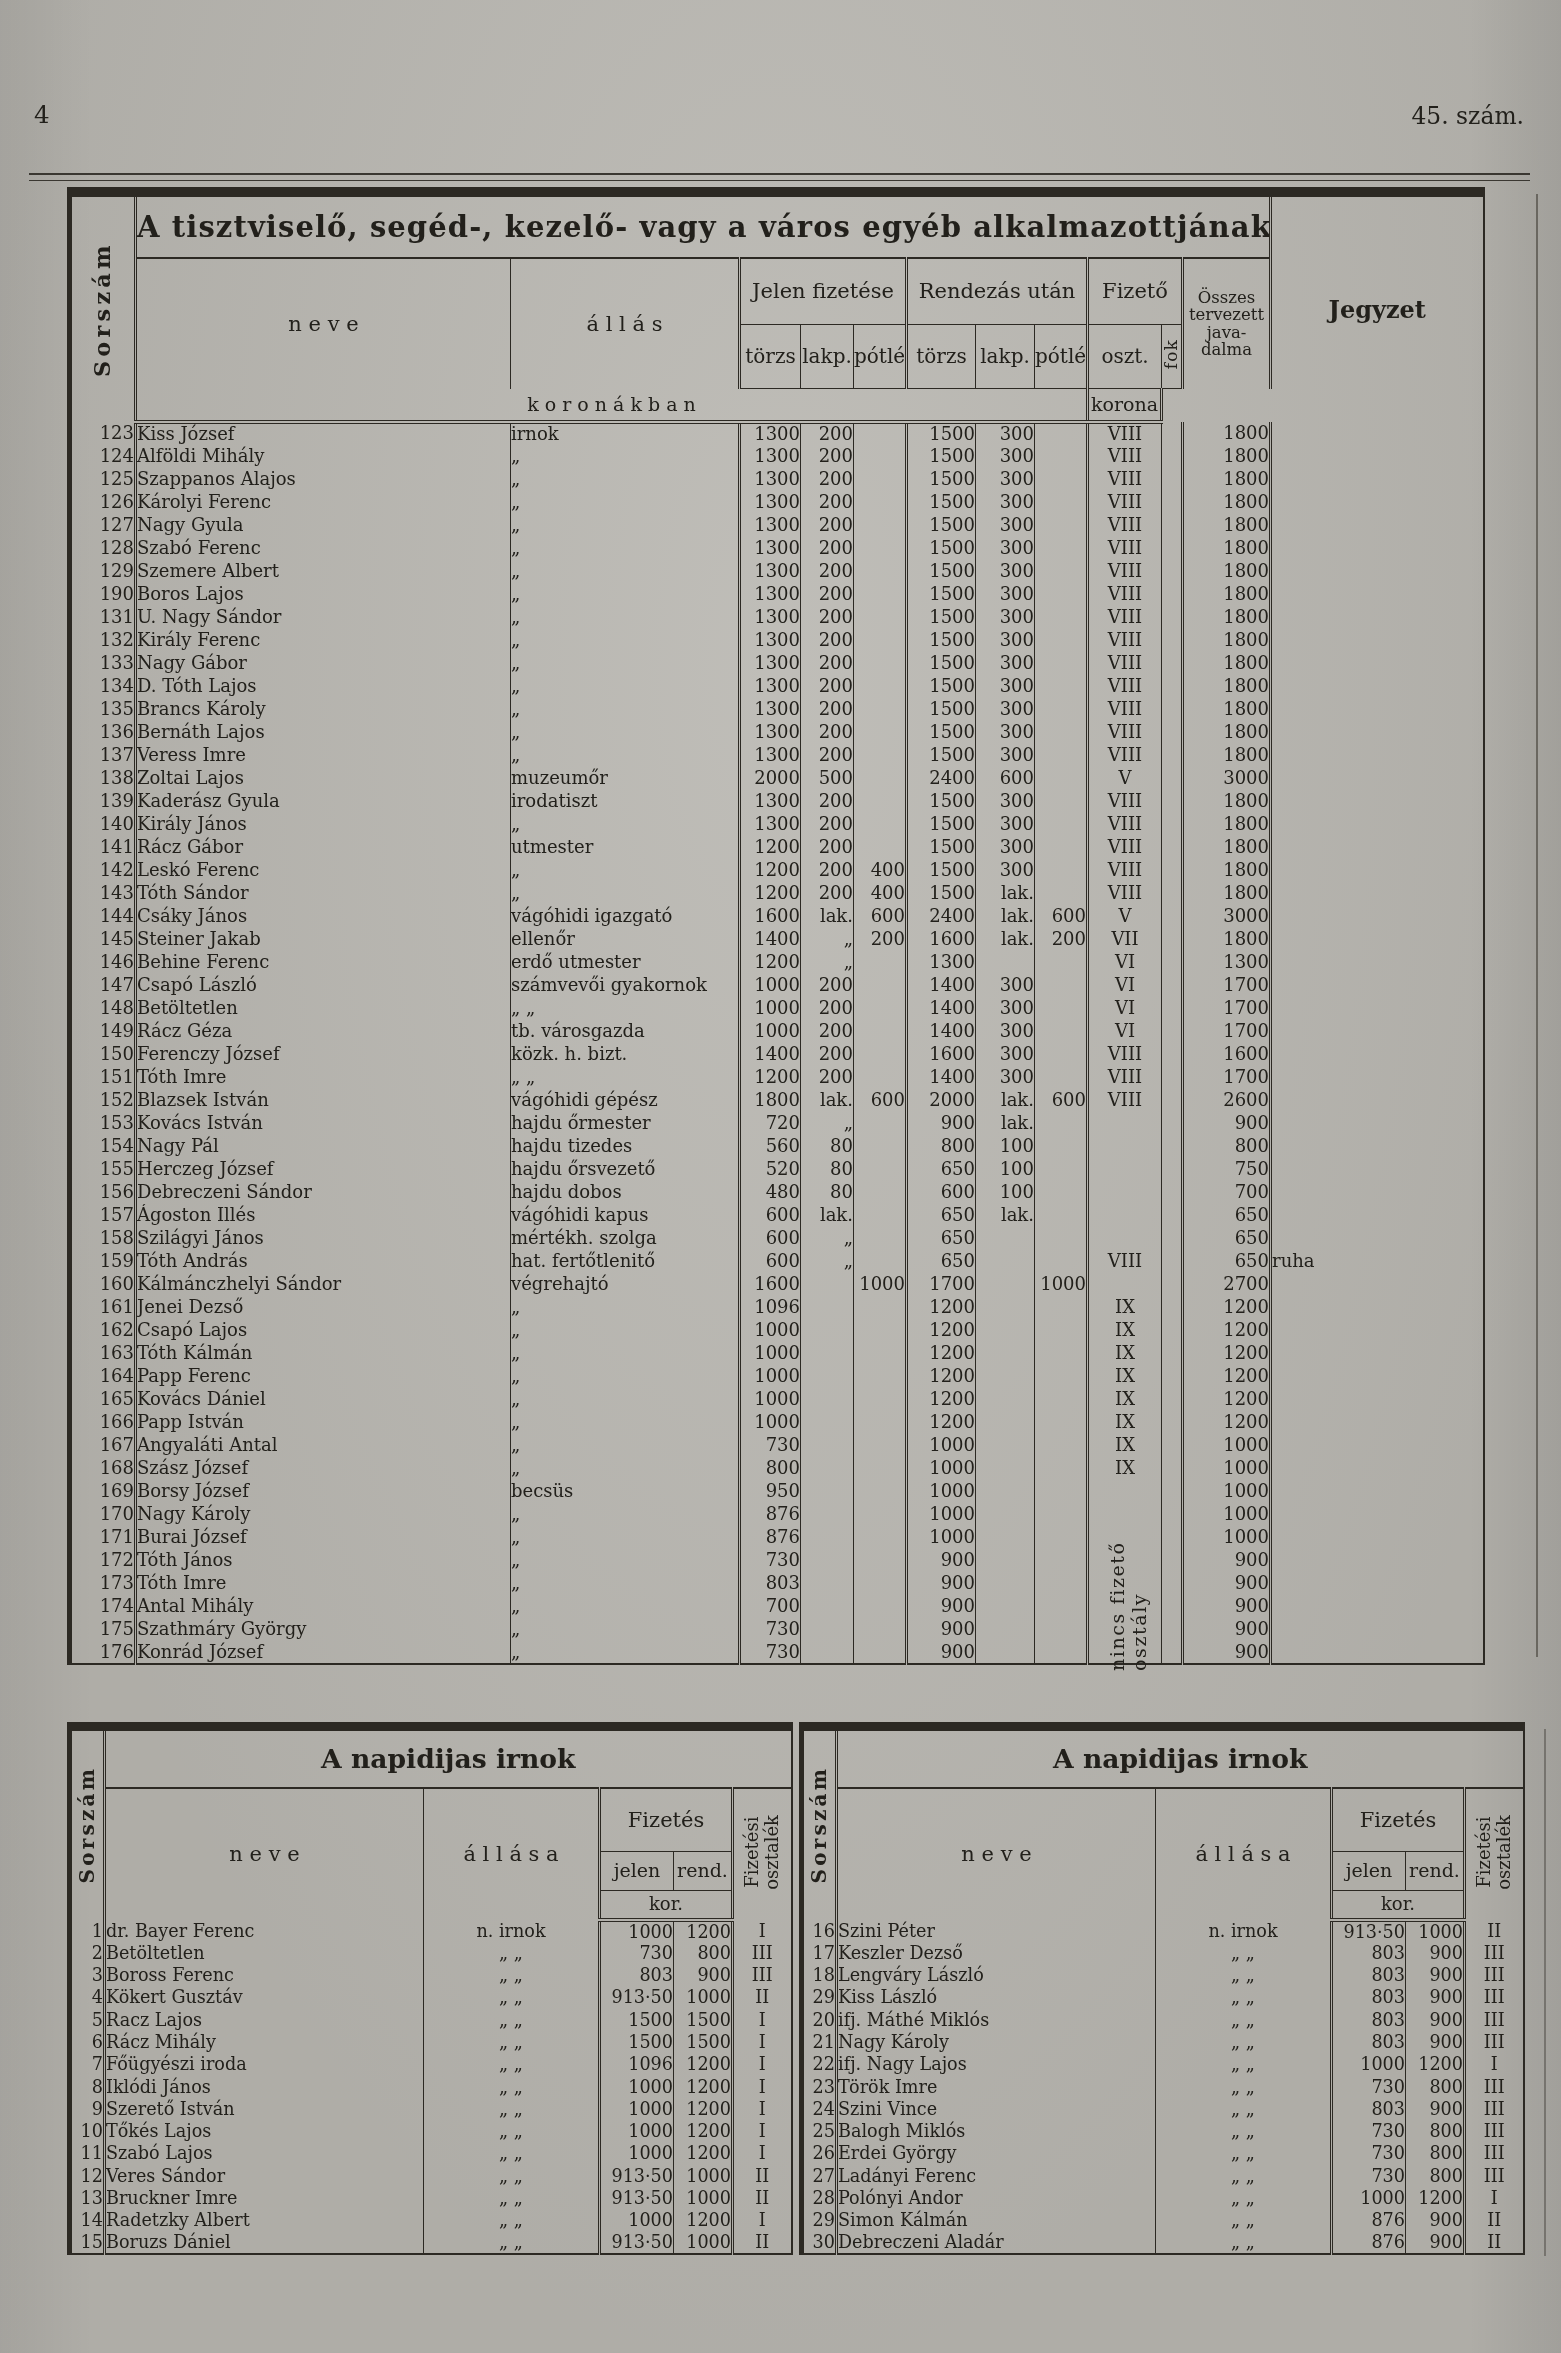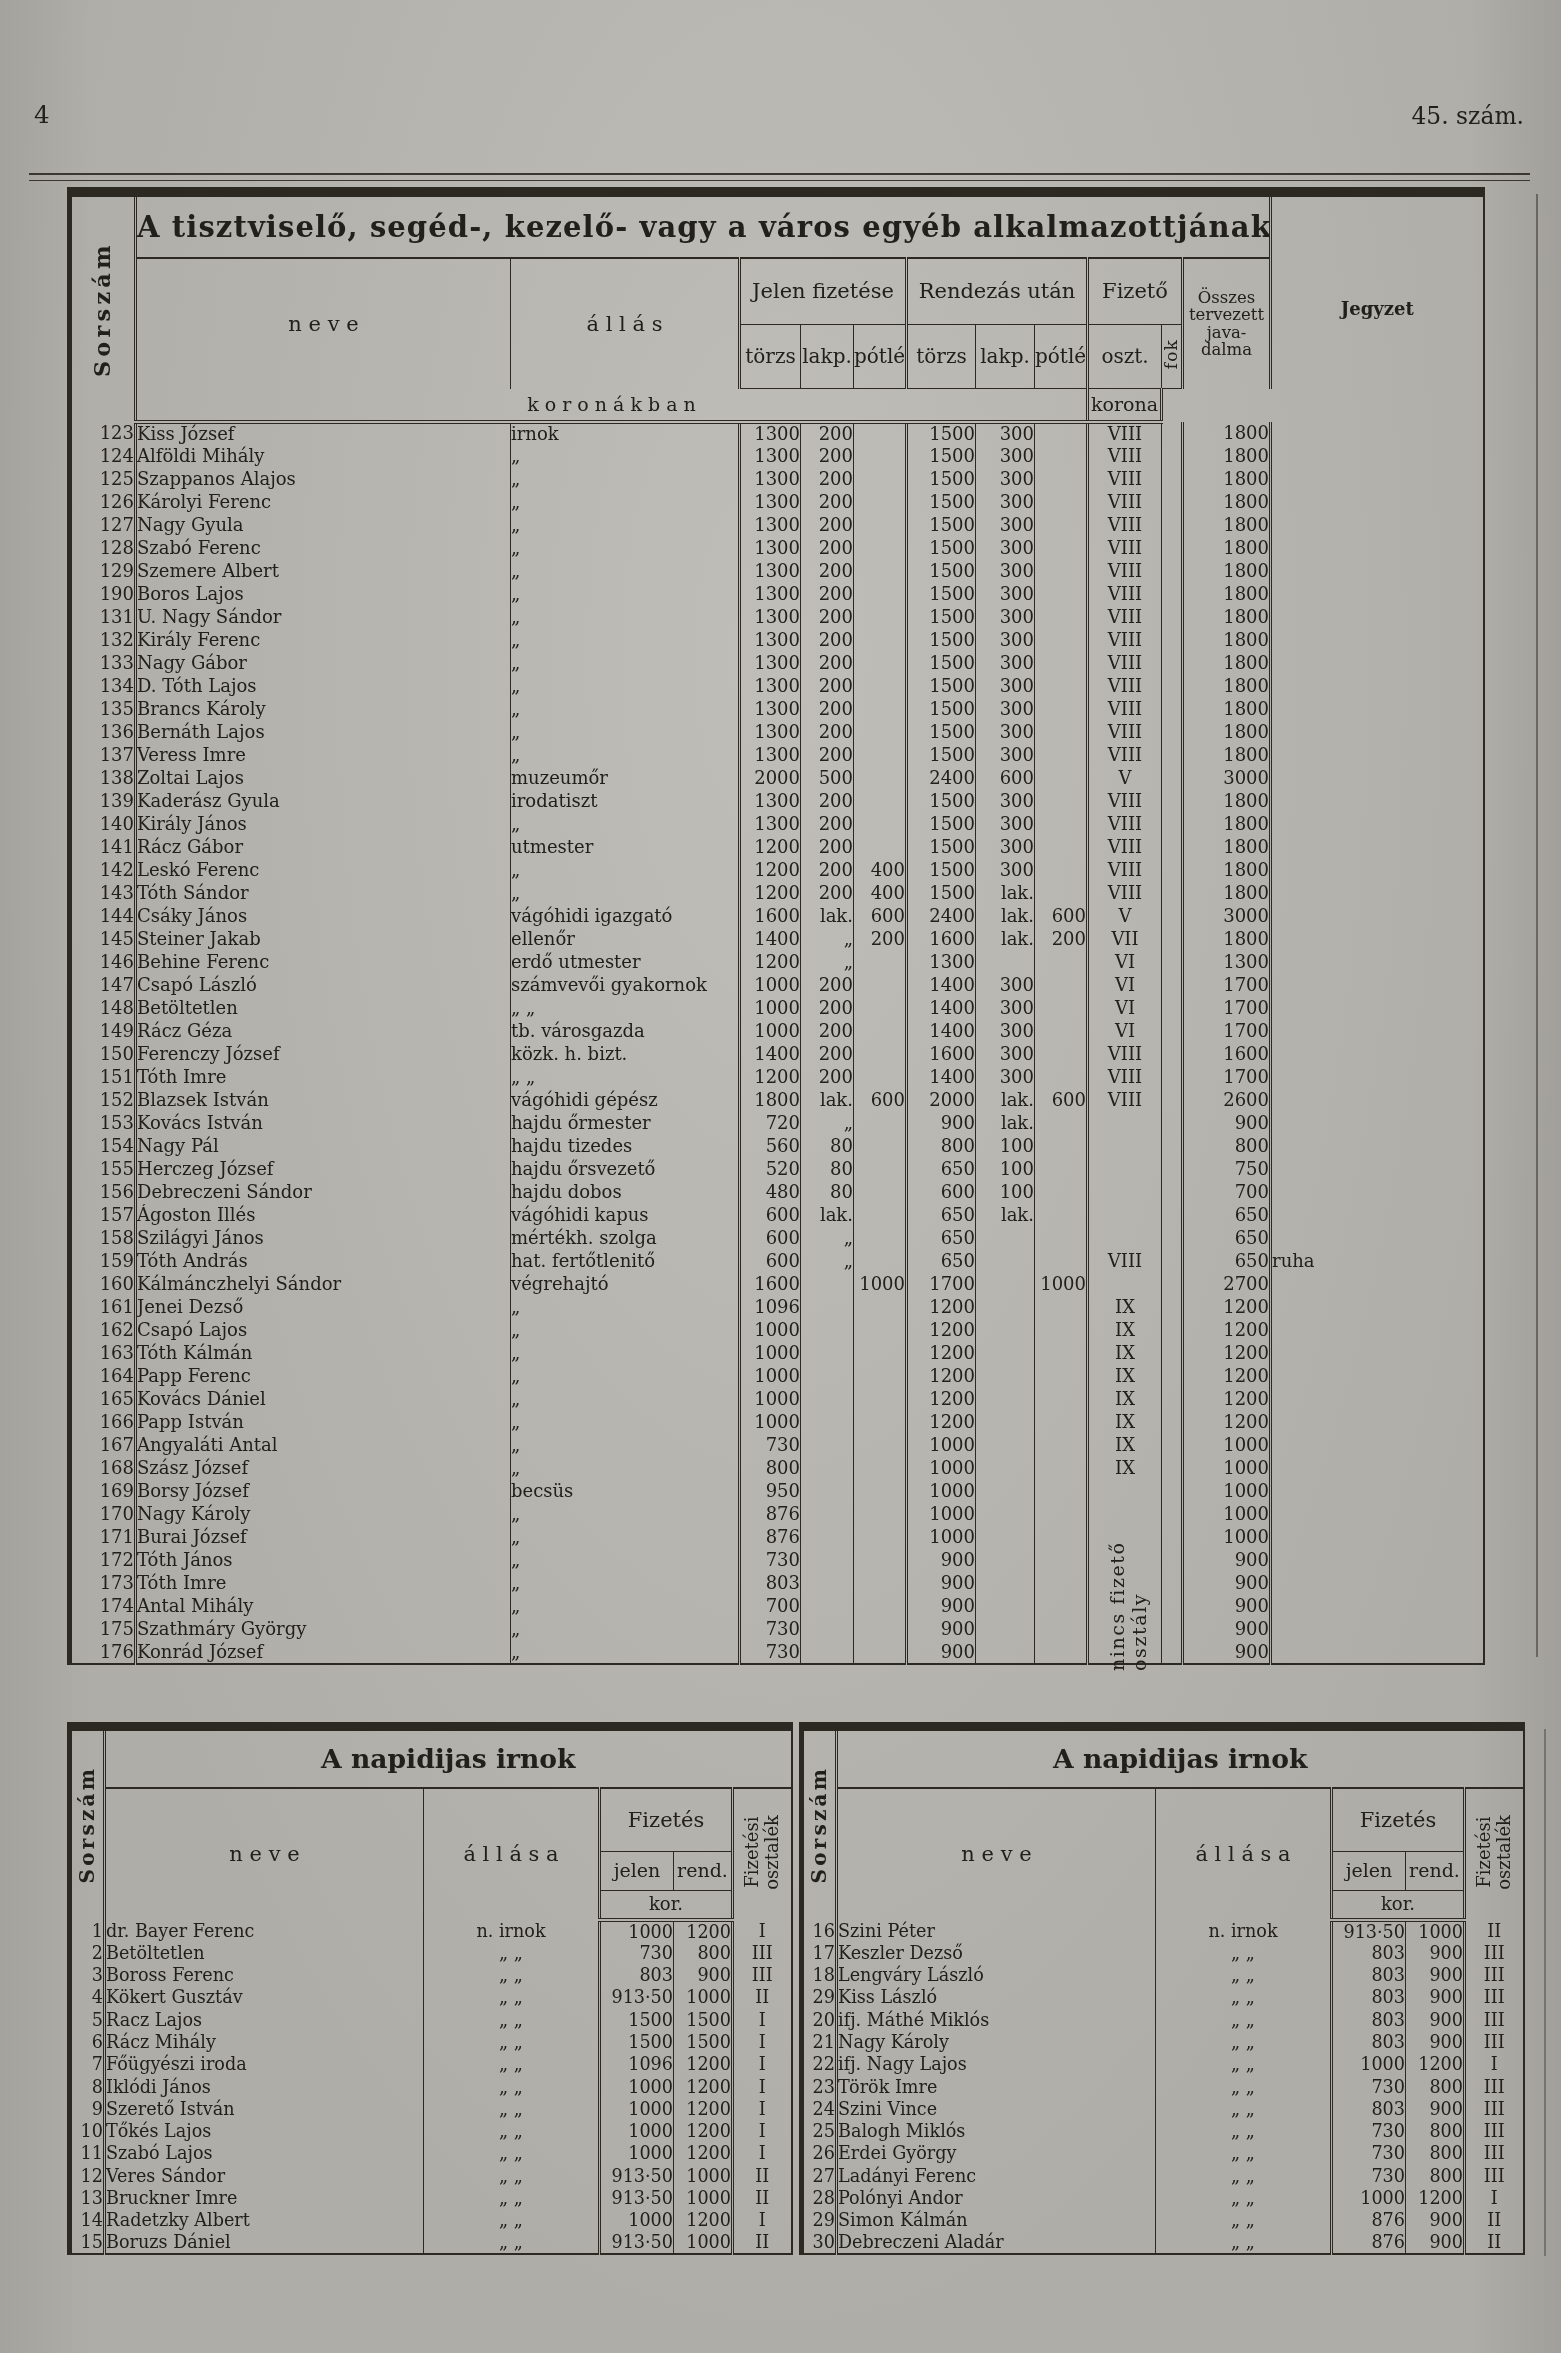--- a/index.html
+++ b/index.html
@@ -37,21 +37,21 @@
   .hC{height:63px;font-size:20px;font-weight:normal;text-align:center;}
   .hD{height:31px;font-size:19px;font-weight:normal;text-align:center;}
   .hB.grp{border-bottom:1.6px solid var(--line);}
   .hC.sub{border-bottom:1.6px solid var(--line);margin-top:48px;}
   .korona-cell{border-top:1.6px solid var(--line);}
   .head-end{border-bottom:4.3px double var(--line);}
   .vtext{writing-mode:vertical-rl;transform:rotate(180deg);display:inline-block;white-space:pre-line;}
   .sorszam-head .vtext{font-size:22.3px;letter-spacing:4.3px;}
   .fok-head .vtext{font-size:17px;letter-spacing:1.1px;}
   .osszes-head{white-space:pre-line !important;font-size:16.5px;line-height:1.18;}
-  .jegyzet-head{font-size:18px;}
+  .jegyzet-head{font-size:24px;}
   
   .r-thin{border-right:1.1px solid var(--line);}
   .r-dbl{border-right:3.7px double var(--line);}
   
   table.main tbody tr{height:23px;}
   table.main tbody td{font-size:18px;}
   td.c-num{text-align:right;padding-right:8.5px;}
   td.c-name{text-align:left;padding-left:60px;}
   td.c-job{text-align:left;padding-left:24.5px;}
   td.num{text-align:right;padding-right:8.5px;}

